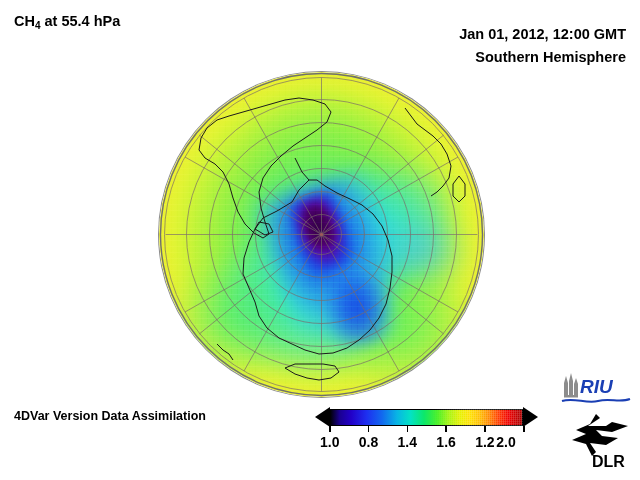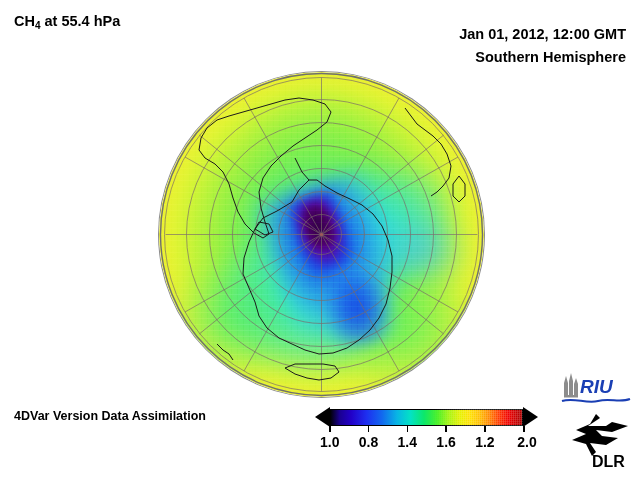--- a/index.html
+++ b/index.html
@@ -225,21 +225,21 @@
     <div class="cb-tick" style="left:145.4px"></div>
     <div class="cb-tick" style="left:184.2px"></div>
     <div class="cb-tick" style="left:223px"></div>
   </div>
   <div id="cb-ticklabels">
     <span class="cb-tlab" style="left:29.7px">1.0</span>
     <span class="cb-tlab" style="left:68.5px">0.8</span>
     <span class="cb-tlab" style="left:107.3px">1.4</span>
     <span class="cb-tlab" style="left:146.1px">1.6</span>
     <span class="cb-tlab" style="left:184.9px">1.2</span>
-    <span class="cb-tlab" style="left:227px">2.0</span>
+    <span class="cb-tlab" style="left:206px">2.0</span>
   </div>
 </div>
 
 <svg id="riu-logo" viewBox="0 0 72 34">
   <g fill="#8c8c8c">
     <path d="M4,26 L4,12 L6,5 L8,12 L8,26 Z"></path>
     <path d="M9,26 L9,10 L11,2 L13,10 L13,26 Z"></path>
     <path d="M14,26 L14,13 L16,7 L18,13 L18,26 Z"></path>
     <rect x="4" y="24" width="14" height="2.5"></rect>
   </g>

